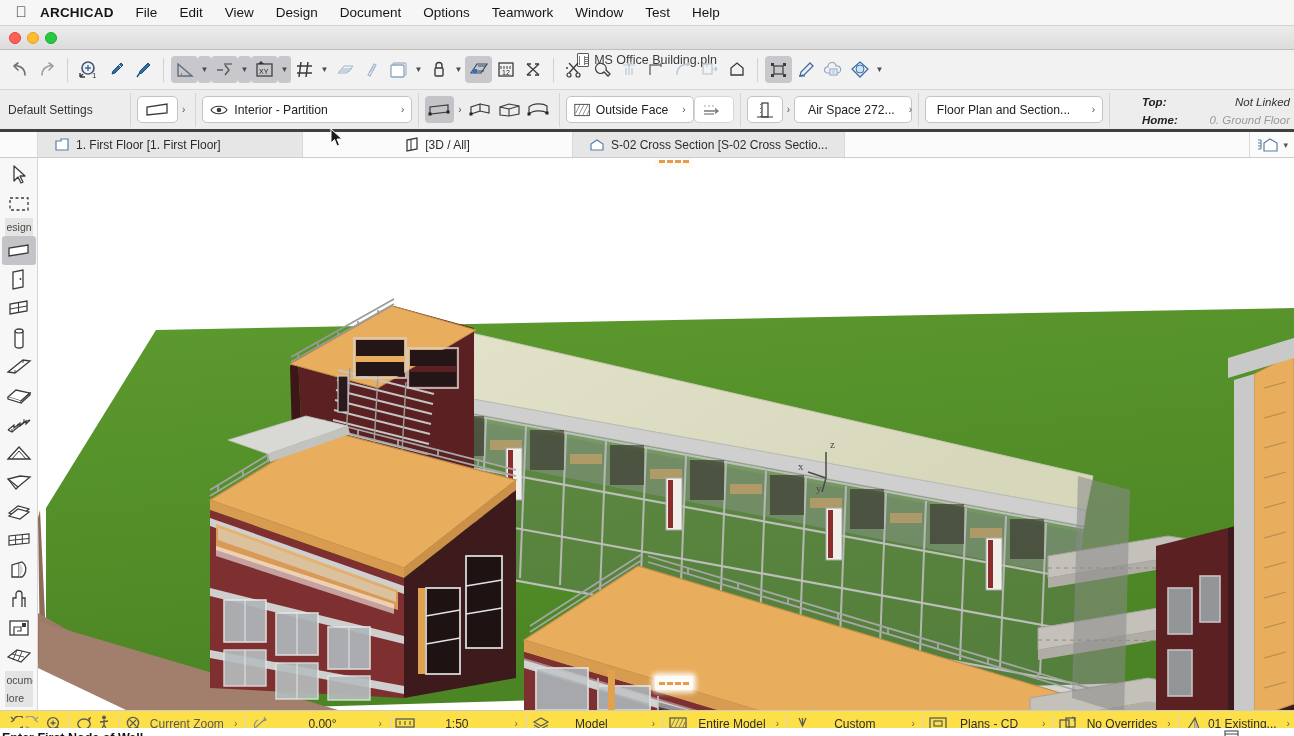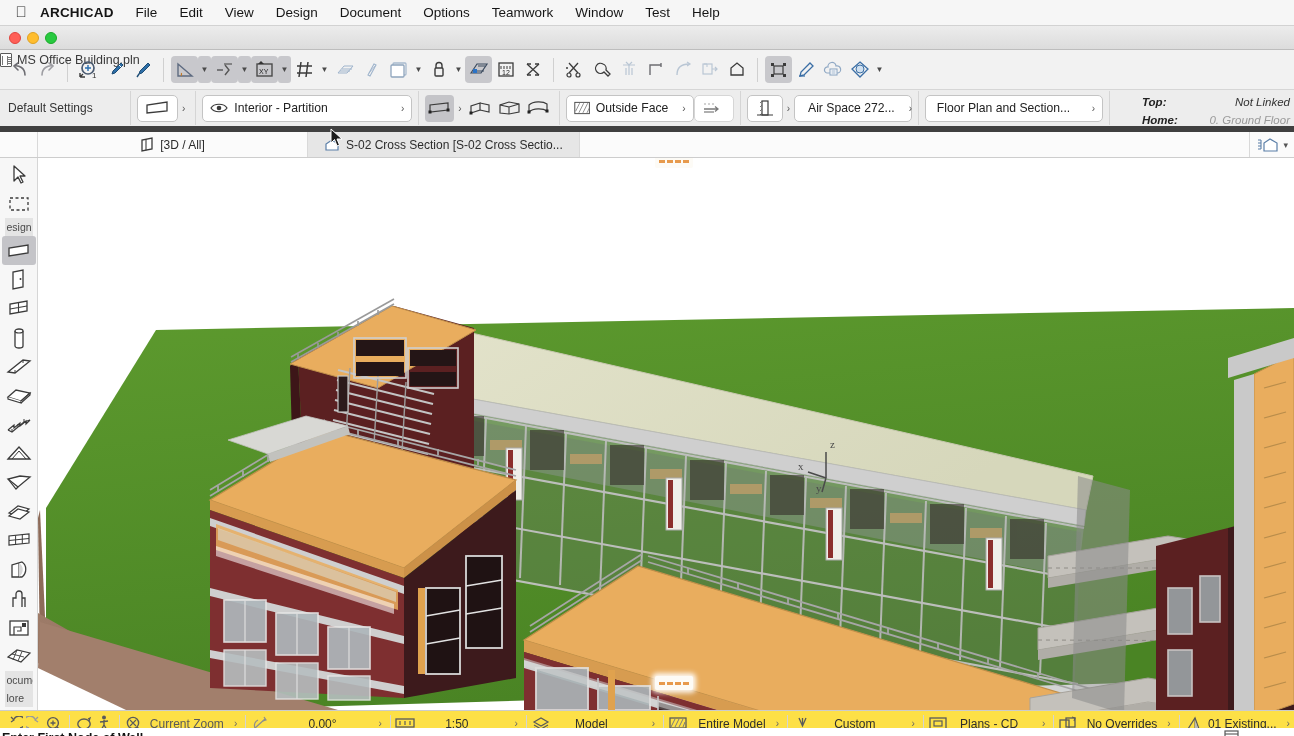--- a/index.html
+++ b/index.html
@@ -35,21 +35,21 @@
     display:flex; align-items:center; position:relative;
   }
   .traffic{ display:flex; gap:6px; padding-left:9px; }
   .tl{ width:12px;height:12px;border-radius:50%; }
   .tl.r{background:#ff5f57;border:1px solid #e0443e;}
   .tl.y{background:#ffbd2e;border:1px solid #dea123;}
   .tl.g{background:#28c940;border:1px solid #1aab29;}
   .win-title{
     position:absolute; left:0; right:0; text-align:center;
     font-size:12.5px; color:#3a3a3a; display:flex;
-    align-items:center; justify-content:flex-start; gap:5px;margin-top:44px;
+    align-items:center; justify-content:center; gap:5px;margin-top:44px;
   }
   .doc-ico{
     width:12px;height:14px;border:1px solid #5a5a5a;border-radius:1px;
     display:inline-block; position:relative; background:#fff;
   }
   .doc-ico:before{
     content:""; position:absolute; left:1px; top:2px; width:4px;height:9px;
     border-left:1px solid #7a7a7a; border-right:1px solid #7a7a7a;
   }
   .doc-ico:after{
@@ -71,21 +71,21 @@
   .tb-btn svg{ display:block; }
   .tb-sep{ width:1px;height:24px;background:#d0d0d0; margin:0 7px; }
   .tb-caret{
     width:13px;height:27px;display:flex;align-items:center;justify-content:center;
     font-size:8px;color:#4a4a4a; cursor:default; border-radius:3px;
   }
   .tb-caret.on{background:#c8c8cc;}
 
   
   .infobar{
-    height:42px; background:#ededed; border-bottom:6px solid #404040;
+    height:42px; background:#ededed; border-bottom:3px solid #404040;
     display:flex; align-items:center; padding-left:4px; position:relative;
   }
   .ib-label{ font-size:12px;color:#333; width:120px; padding-left:4px;}
   .ib-sep{ width:1px;height:34px;background:#d5d5d5;margin:0 6px;}
   .ib-pill{
     height:27px; background:#fff; border:1px solid #c4c4c4; border-radius:5px;
     display:flex;align-items:center; padding:0 7px; gap:6px;
     font-size:12.2px; color:#222; cursor:default; white-space:nowrap;
   }
   .ib-pill.icon-only{ padding:0 6px; }
@@ -525,20 +525,26 @@
       </div>
       <div class="ib-row">
         <span class="k">Home:</span>
         <span class="v dim">0. Ground Floor</span>
       </div>
     </div>
   </div>
 
   <div class="tabbar">
     <div class="tab-gutter"></div>
+    <div class="tab active" style="width:265px;">
+      <svg width="16" height="15" viewBox="0 0 16 15">
+          <path d="M2 13 V4 H7 V2 H14 V13 z" fill="#fff" stroke="#5b7fa8" stroke-width="1.2"></path>
+        </svg>
+      <span>1. First Floor [1. First Floor]</span>
+    </div>
     <div class="tab inactive" style="width:270px; justify-content:center;">
       <svg width="14" height="16" viewBox="0 0 14 16">
           <path d="M2 14 L2 3 L12 1 L12 12 z" fill="#fff" stroke="#3b3b3b" stroke-width="1.3"></path>
           <path d="M6 2.3 L6 13.3" stroke="#3b3b3b" stroke-width="1.1"></path>
         </svg>
       <span>[3D / All]</span>
     </div>
     <div class="tab" style="background:#e6e6e6;">
       <svg width="16" height="14" viewBox="0 0 16 14">
           <path d="M2 12 V6 L8 2 L14 6 V12 z" fill="#fff" stroke="#5b7fa8" stroke-width="1.2"></path>

